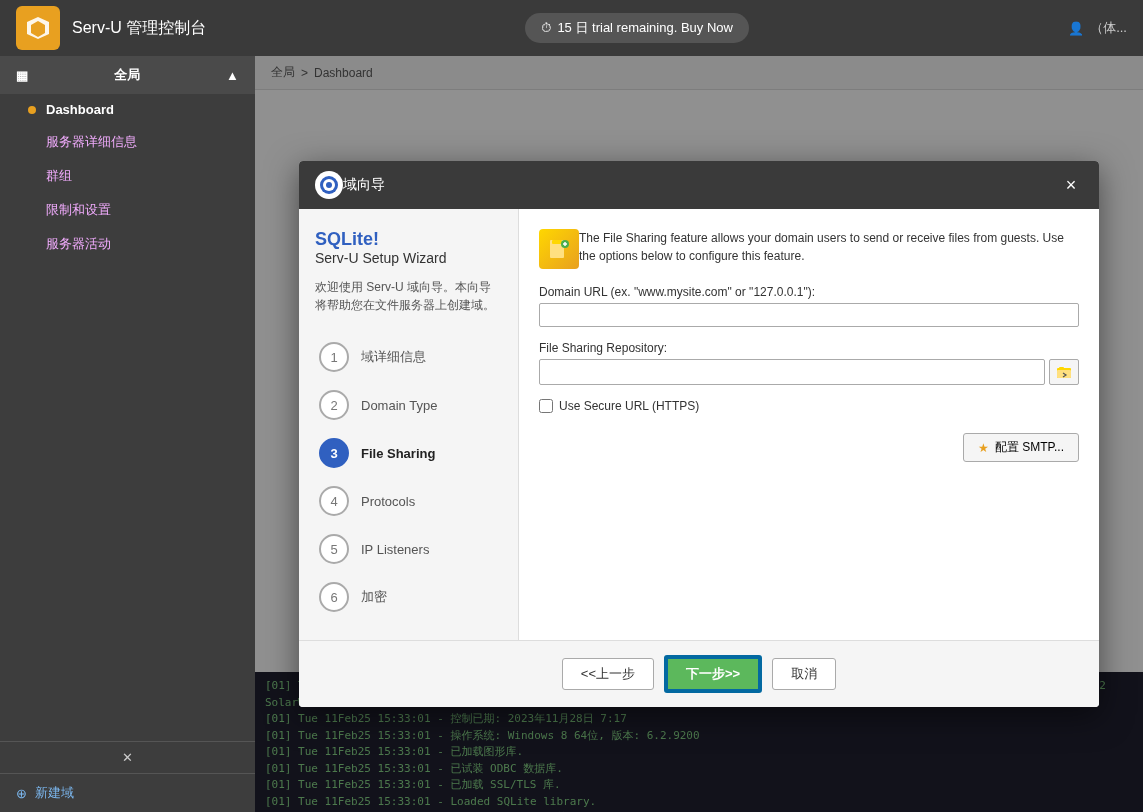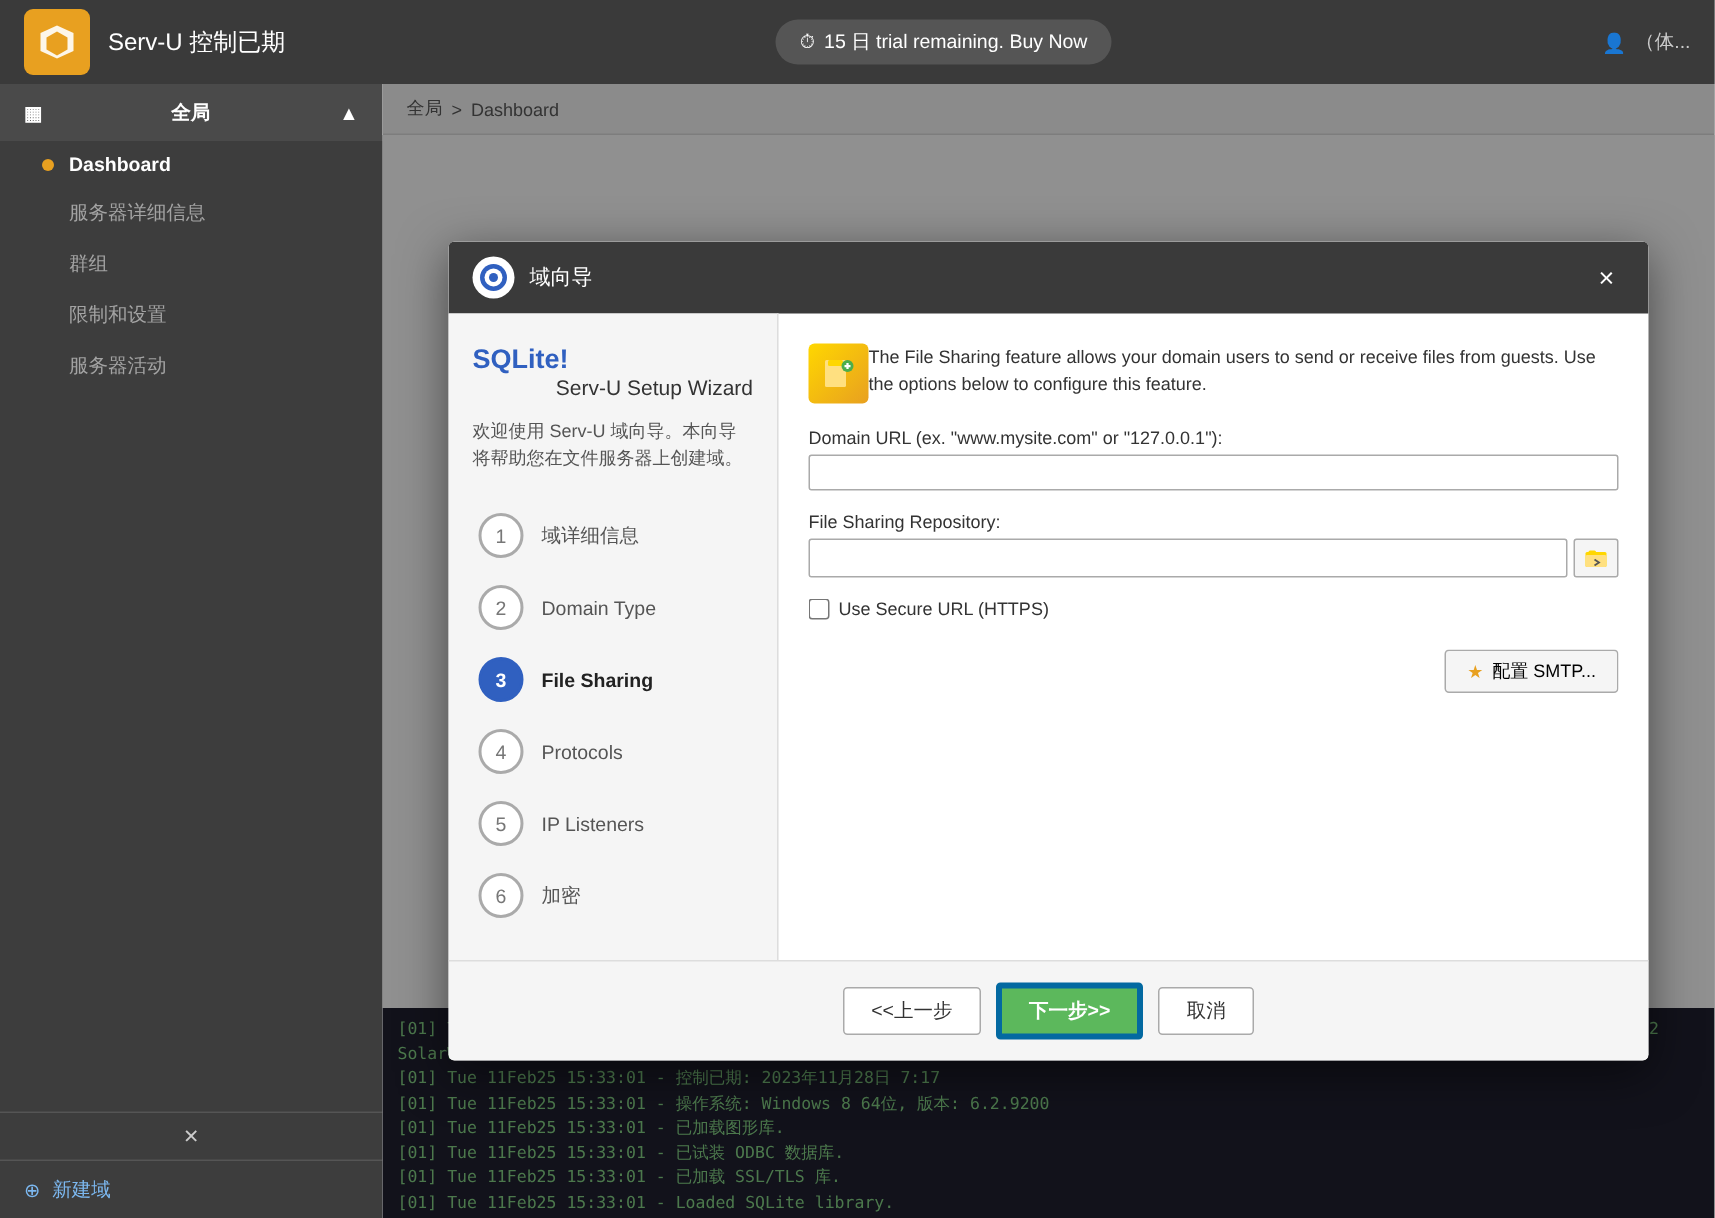--- a/index.html
+++ b/index.html
@@ -35,21 +35,21 @@
       width: 255px; background: #3d3d3d; flex-shrink: 0;
       display: flex; flex-direction: column;
     }
     .sidebar-section-header {
       display: flex; align-items: center; justify-content: space-between;
       padding: 10px 16px; background: #4a4a4a; color: #fff; font-size: 13px; font-weight: 600;
     }
     .sidebar-nav { flex: 1; overflow-y: auto; }
     .sidebar-nav-item {
       display: flex; align-items: center; padding: 8px 16px 8px 28px;
-      color: #a3a3a3; cursor: pointer; font-size: 13px;
+      color: #f0abfc; cursor: pointer; font-size: 13px;
     }
     .sidebar-nav-item.active { color: #fff; font-weight: 600; }
     .sidebar-nav-item .dot {
       width: 8px; height: 8px; border-radius: 50%; background: #e8a020;
       margin-right: 10px; flex-shrink: 0;
     }
     .sidebar-nav-item.active .dot { background: #e8a020; }
     .sidebar-new-domain {
       padding: 10px 16px; display: flex; align-items: center; gap: 8px;
       color: #7cb8f0; cursor: pointer; font-size: 13px; border-top: 1px solid #555;
@@ -83,40 +83,40 @@
 
     
     .modal {
       background: #fff; border-radius: 4px; box-shadow: 0 8px 32px rgba(0,0,0,0.5);
       width: 800px; max-width: 95%; overflow: hidden;
     }
     .modal-header {
       background: #3a3a3a; padding: 10px 16px;
       display: flex; align-items: center; justify-content: space-between;
     }
-    .modal-header-left { display: flex; align-items: center; gap: 10px; }
+    .modal-header-left { display: flex; align-items: center; }
     .modal-logo {
       width: 28px; height: 28px; background: #fff; border-radius: 50%;
       display: flex; align-items: center; justify-content: center;
     }
     .modal-title { color: #fff; font-size: 14px; }
     .modal-close {
       color: #fff; font-size: 18px; cursor: pointer; width: 24px; height: 24px;
       display: flex; align-items: center; justify-content: center;
       border: none; background: none;
     }
     .modal-body { display: flex; min-height: 400px; }
 
     
     .modal-left {
       width: 220px; background: #f5f5f5; padding: 20px 16px;
       border-right: 1px solid #ddd; flex-shrink: 0;
     }
     .modal-welcome-title { color: #3060c0; font-size: 18px; font-weight: bold; }
-    .modal-welcome-subtitle { color: #333; font-size: 14px; margin-bottom: 12px; text-align: right; }
+    .modal-welcome-subtitle { color: #333; font-size: 14px; margin-bottom: 12px; }
     .modal-welcome-text { color: #555; font-size: 12px; line-height: 1.5; margin-bottom: 20px; }
 
     .wizard-steps { display: flex; flex-direction: column; gap: 2px; }
     .wizard-step {
       display: flex; align-items: center; gap: 12px;
       padding: 8px 4px; cursor: pointer;
     }
     .step-circle {
       width: 30px; height: 30px; border-radius: 50%;
       border: 2px solid #aaa; display: flex; align-items: center; justify-content: center;
@@ -190,21 +190,21 @@
 </head>
 <body>
 
 <div class="topbar">
   <div class="topbar-logo">
     <svg viewBox="0 0 28 28" fill="none">
       <polygon points="14,3 25,8 25,20 14,25 3,20 3,8" fill="#fff" opacity="0.9"></polygon>
       <polygon points="14,7 21,11 21,19 14,23 7,19 7,11" fill="#e8a020"></polygon>
     </svg>
   </div>
-  <span class="topbar-title">Serv-U 控制已期</span>
+  <span class="topbar-title">Serv-U 管理控制台</span>
   <div class="topbar-trial">
     <span>⏱</span>
     <span>15 日 trial remaining. Buy Now</span>
   </div>
   <div class="topbar-user">
     <span>👤</span>
     <span>（体...</span>
   </div>
 </div>
 

